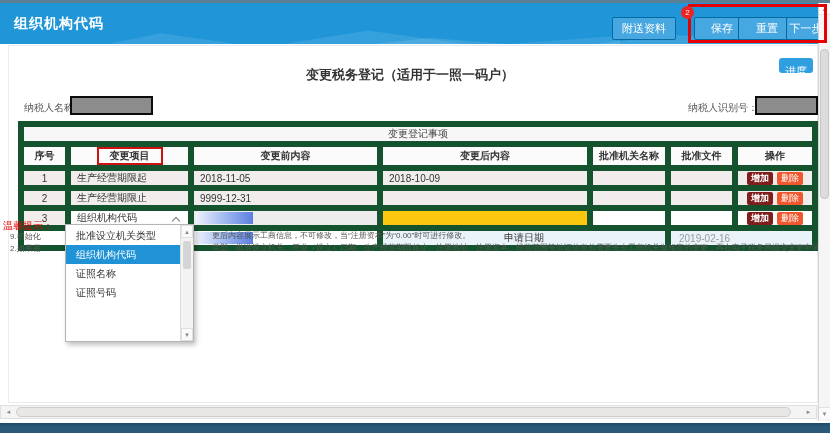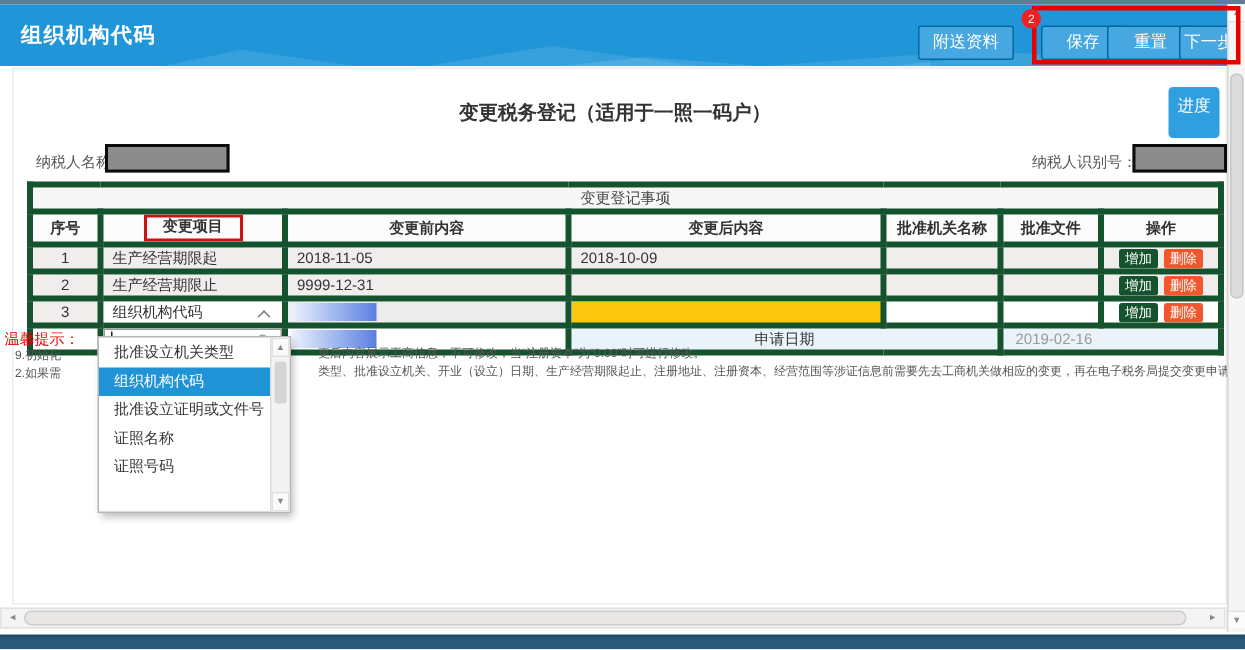--- a/index.html
+++ b/index.html
@@ -27,48 +27,48 @@
   
   .vscroll { position:absolute; right:0; top:3px; width:12px; height:418px; background:#f5f5f5; border-left:1px solid #d5d5d5; z-index:10; }
   .vscroll .arrow { position:absolute; left:0; width:11px; height:12px; font-size:6px; color:#8a8a8a; text-align:center; line-height:12px; background:#fbfbfb; }
   .vscroll .up { top:0; border-bottom:1px solid #e2e2e2; }
   .vscroll .down { bottom:2px; border-top:1px solid #e2e2e2; }
   .vthumb { position:absolute; left:1px; top:46px; width:9px; height:150px; background:#dcdcdc; border:1px solid #c6c6c6; border-radius:4px; }
 
   
   .panel { position:absolute; left:8px; top:45px; width:810px; height:358px; background:#fff; border:1px solid #ececec; }
 
-  .progress-btn { position:absolute; left:779px; top:58px; width:34px; height:34px; background:#2f9fdf; border-radius:3px; color:#fff; font-size:11px; text-align:center; line-height:26px; cursor:pointer; z-index:6; }
+  .progress-btn { position:absolute; left:779px; top:58px; width:34px; height:15px; background:#2f9fdf; border-radius:3px; color:#fff; font-size:11px; text-align:center; line-height:26px; cursor:pointer; z-index:6; }
   .page-title { position:absolute; left:0; top:66px; width:820px; text-align:center; font-size:13px; font-weight:bold; color:#333; }
 
   .lbl { position:absolute; font-size:10px; color:#555; }
   .lbl-name { left:24px; top:101px; }
   .lbl-id { left:688px; top:101px; }
   .redacted { position:absolute; top:96px; height:19px; background:#8c8c8c; border:2px solid #0c0c0c; }
   .red-name { left:70px; width:83px; }
   .red-id { left:755px; width:63px; }
 
   
   table.change { position:absolute; left:18px; top:121px; width:794px; border-collapse:collapse; table-layout:fixed; font-size:10px; color:#333; }
-  table.change td, table.change th { border:4px solid #14532d; overflow:hidden; white-space:nowrap; }
+  table.change td, table.change th { border:6px solid #14532d; overflow:hidden; white-space:nowrap; }
   tr.caption-row td { height:14px; background:#f7f7f7; text-align:center; font-size:10px; color:#444; }
   tr.head-row td { height:19px; background:#fbfbfb; text-align:center; font-weight:bold; }
   .redbox-col { display:inline-block; border:2px solid #cc1111; padding:0 11px; line-height:14px; }
   tr.r-pink td { background:#f2eded; height:15px; }
   tr.r3 td { height:17px; }
   td.c-center { text-align:center; }
   td.c-left { padding-left:6px; text-align:left; }
   td.bg-gray { background:#ececec; }
   td.bg-yellow { background:#fbc70f; }
   td.bg-blue { background:#eaf3fa; }
   td.date-val { color:#9a9a9a; padding-left:8px; }
   tr.r4 td { height:18px; }
 
   .mini-btn { display:inline-block; min-width:26px; padding:1px 4px; border-radius:2px; color:#fff; font-size:9px; line-height:11px; text-align:center; cursor:pointer; }
-  .mini-add { background:#14532d; margin-right:4px; }
+  .mini-add { background:#7f1d1d; margin-right:4px;font-weight:bold; }
   .mini-del { background:#f0572d; }
 
   .selectbox { position:relative; width:100%; height:100%; background:#fff; display:flex; align-items:center; padding-left:6px; cursor:pointer; }
   .chevron-up { position:absolute; right:9px; top:7px; width:6px; height:6px; border-left:1px solid #777; border-top:1px solid #777; transform:rotate(45deg); }
 
   .searchbox { position:relative; width:100%; height:100%; background:#fff; border:1px solid #9b9b9b; display:flex; align-items:center; cursor:text; }
   .cursor-bar { display:inline-block; width:1px; height:10px; background:#222; margin-left:4px; }
   .mag { position:absolute; right:8px; top:3px; width:8px; height:8px; border:1.5px solid #9aa7b0; border-radius:50%; }
   .mag::after { content:""; position:absolute; width:5px; height:1.5px; background:#9aa7b0; transform:rotate(45deg); right:-4px; bottom:-2px; }
 
@@ -214,21 +214,20 @@
   <div class="tips-label">温馨提示：</div>
   <div class="tip-line tp1">9.初始化</div>
   <div class="tip-line ts1">更后内容展示工商信息，不可修改，当“注册资本”为“0.00”时可进行修改。</div>
   <div class="tip-line tp2">2.如果需</div>
   <div class="tip-line ts2">类型、批准设立机关、开业（设立）日期、生产经营期限起止、注册地址、注册资本、经营范围等涉证信息前需要先去工商机关做相应的变更，再在电子税务局提交变更申请。</div>
 
   <div class="dropdown">
     <div class="dd-list">
       <div class="dd-item">批准设立机关类型</div>
       <div class="dd-item selected">组织机构代码</div>
-      <div class="dd-item">批准设立证明或文件号</div>
       <div class="dd-item">证照名称</div>
       <div class="dd-item">证照号码</div>
     </div>
     <div class="dd-scroll">
       <div class="arrow dd-up">▲</div>
       <div class="dd-thumb"></div>
       <div class="arrow dd-down">▼</div>
     </div>
   </div>
 

